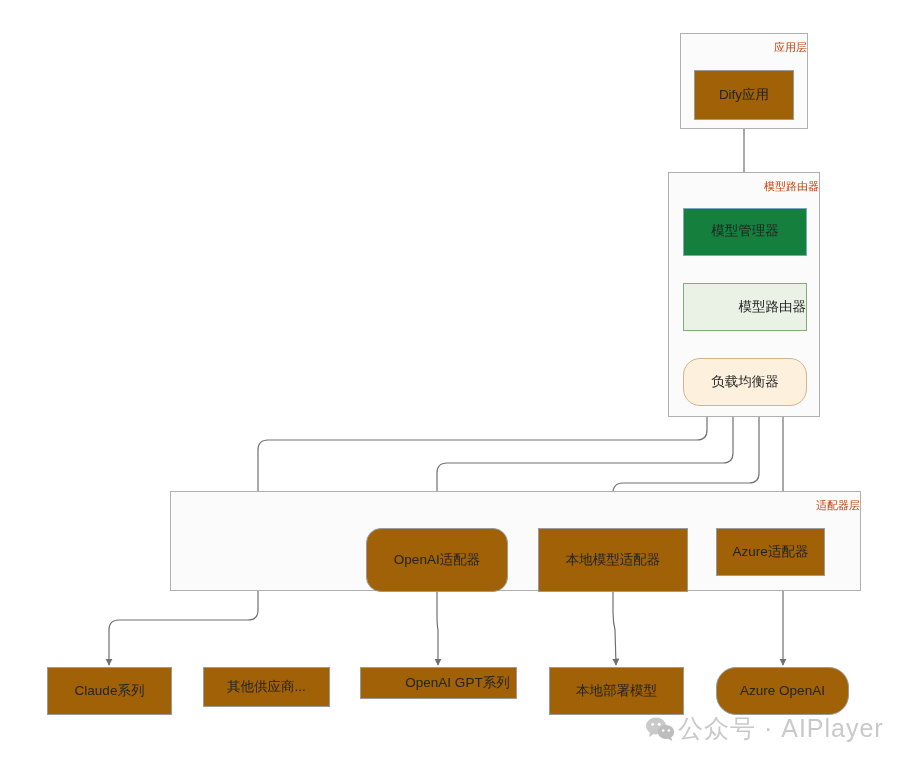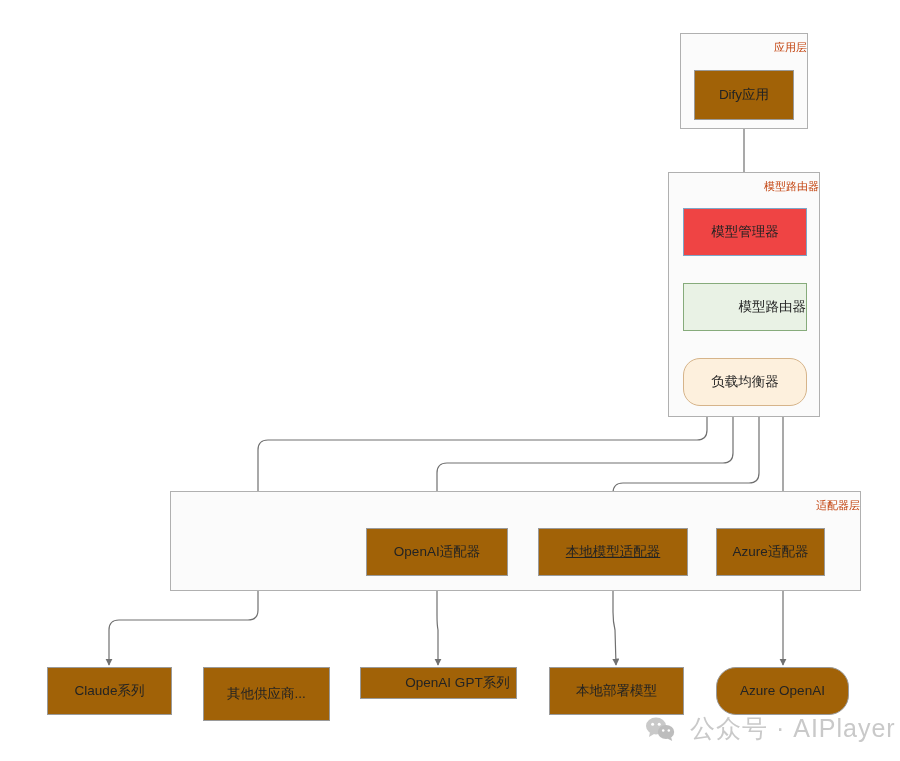--- a/index.html
+++ b/index.html
@@ -43,30 +43,30 @@
     justify-content: center;
     border: 1px solid #9a9a9a;
     background: #a16207;
     font-size: 13.5px;
     color: #232323;
     text-align: center;
     line-height: 1.2;
     z-index: 3;
     white-space: nowrap;
   }
-  .node.blue   { background: #ef4444; border-color: #7ea6c8; }
+  .node.blue   { background: #15803d; border-color: #7ea6c8; font-family: Liberation Mono, monospace; }
   .node.green  { background: #e9f2e5; border-color: #86ab7b; justify-content: flex-end; }
   .node.orange { background: #fdf0dd; border-color: #d6b48a; border-radius: 17px; }
 
   
   .watermark {
     position: absolute;
     display: flex;
     align-items: center;
-    gap: 15px;
+    gap: 3px;
     z-index: 5;
     color: #c9c9c9;
     font-size: 25px;
     letter-spacing: 1px;
     white-space: nowrap;
     pointer-events: none;
   }
   .wm-icon { display: block; }
 </style>
 </head>
@@ -122,34 +122,34 @@
   <div class="node green" style="left:683px; top:283px; width:124px; height:48px;">
     <span>模型路由器</span>
   </div>
   <div class="node orange" style="left:683px; top:358px; width:124px; height:48px;">
     <span>负载均衡器</span>
   </div>
 
   <div class="group" style="left:170px; top:491px; width:691px; height:100px;">
     <div class="group-title">适配器层</div>
   </div>
-  <div class="node" style="left:366px; top:528px; width:142px; height:48px;">
+  <div class="node" style="left:366px; top:528px; width:142px; height:64px;border-radius:15px;">
     <span>OpenAI适配器</span>
   </div>
-  <div class="node" style="left:538px; top:528px; width:150px; height:48px;text-decoration:underline;">
+  <div class="node" style="left:538px; top:528px; width:150px; height:64px;">
     <span>本地模型适配器</span>
   </div>
   <div class="node" style="left:716px; top:528px; width:109px; height:48px;">
     <span>Azure适配器</span>
   </div>
 
   <div class="node" style="left:47px; top:667px; width:125px; height:48px;">
     <span>Claude系列</span>
   </div>
-  <div class="node" style="left:203px; top:667px; width:127px; height:54px;">
+  <div class="node" style="left:203px; top:667px; width:127px; height:40px;">
     <span>其他供应商...</span>
   </div>
   <div class="node" style="left:360px; top:667px; width:157px; height:32px;padding-left:38px;">
     <span>OpenAI GPT系列</span>
   </div>
   <div class="node" style="left:549px; top:667px; width:135px; height:48px;">
     <span>本地部署模型</span>
   </div>
   <div class="node" style="left:716px; top:667px; width:133px; height:48px;border-radius:20px;">
     <span>Azure OpenAI</span>

